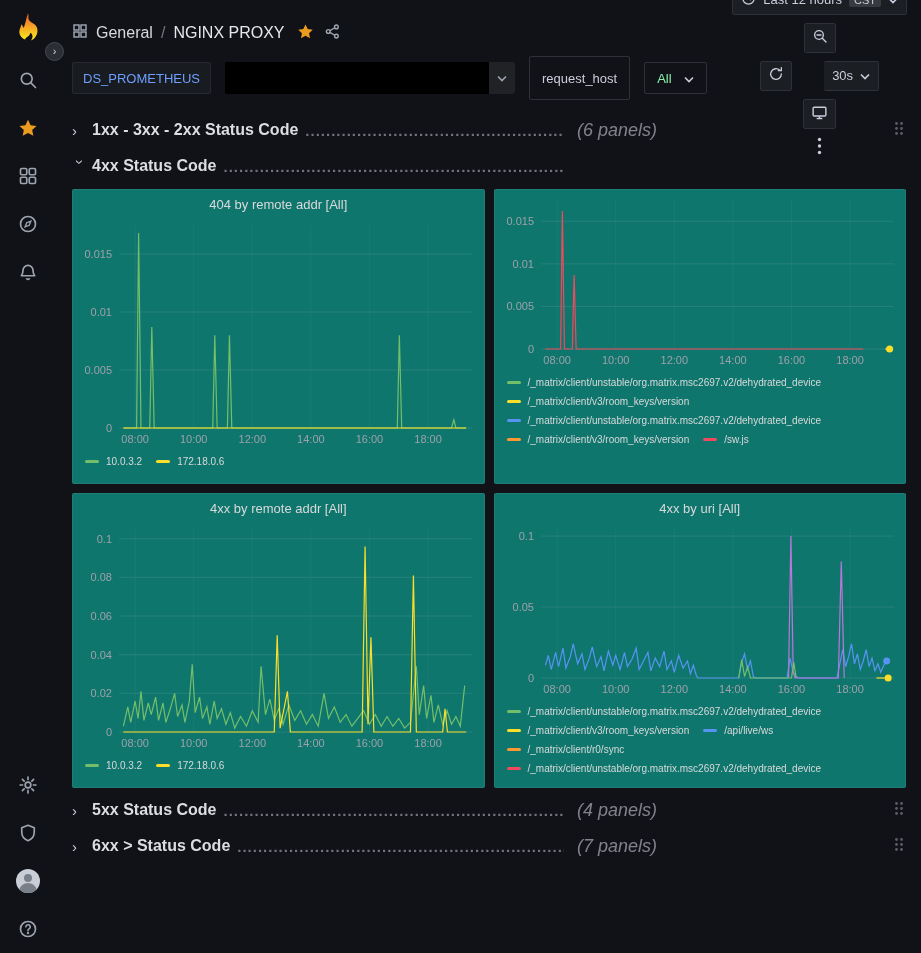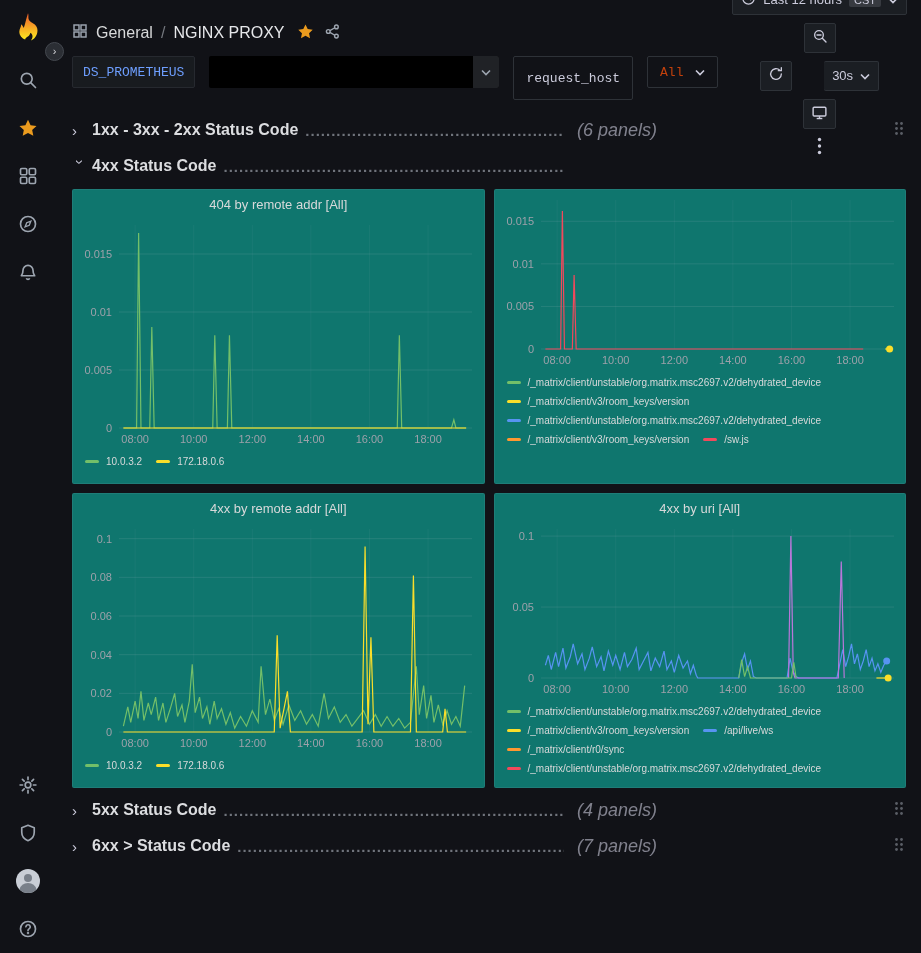--- a/index.html
+++ b/index.html
@@ -38,30 +38,30 @@
     background:#1b1e23; border:1px solid #2e3238; border-radius:2px; color:#ccccdc;
     padding:0 8px; font-size:13px; cursor:pointer; white-space:nowrap;
   }
   .tb-btn.icon-only { padding:0 7px; }
   .btn-group { display:flex; }
   .btn-group .tb-btn + .tb-btn { border-left:none;margin-left:32px; }
   .tz-badge { background:rgba(204,204,220,0.16); border-radius:2px; font-size:11px; padding:1px 5px; color:#ccccdc; }
   .kebab-btn { background:none; border:none; padding:0 4px; cursor:pointer; }
 
   
-  .submenu { display:flex; align-items:flex-start; gap:14px; padding:8px 16px;font-family:Liberation Mono, monospace; }
+  .submenu { display:flex; align-items:center; gap:14px; padding:8px 16px; }
   .var-label-box {
     height:32px; display:flex; align-items:center; padding:0 10px;
     background:#181b1f; border:1px solid #26292f; border-radius:2px;
     color:#6e9fff; font-size:13px; cursor:pointer;
   }
   .var-select-redacted { width:290px; height:32px; display:flex; background:#000; border-radius:2px; cursor:pointer; }
   .var-select-redacted .caret-seg { width:26px; margin-left:auto; background:#202226; display:flex; align-items:center; justify-content:center; border-radius:0 2px 2px 0; }
   .var-name-box { height:44px; display:flex; align-items:center; padding:0 12px; border:1px solid #2e3238; border-radius:2px; color:#ccccdc; }
-  .var-value-box { height:32px; display:flex; align-items:center; gap:12px; padding:0 12px; border:1px solid #2e3238; border-radius:2px; color:#c2410c; cursor:pointer; }
+  .var-value-box { height:32px; display:flex; align-items:center; gap:12px; padding:0 12px; border:1px solid #2e3238; border-radius:2px; color:#86efac; cursor:pointer; }
 
   
   .dashboard { flex:1; overflow:hidden; padding-bottom:10px; }
   .row-header { display:flex; align-items:center; height:28px; margin:8px 15px 0 16px; cursor:pointer; }
   .row-chevron { width:20px; color:#ccccdc; font-size:15px; flex:0 0 20px; }
   .row-chevron.open { transform:rotate(90deg) translateX(1px); transform-origin:40% 50%; }
   .row-title-wrap { display:flex; align-items:center; width:472px; overflow:hidden; }
   .row-title { font-size:16px; font-weight:700; color:#dcdde0; white-space:nowrap; }
   .dots { flex:1; overflow:hidden; white-space:nowrap; color:#70747c; font-weight:700; letter-spacing:1px; margin-left:7px; font-size:15px; }
   .panel-count { font-style:italic; font-size:18px; color:rgba(204,204,220,0.6); margin-left:13px; white-space:nowrap; }

